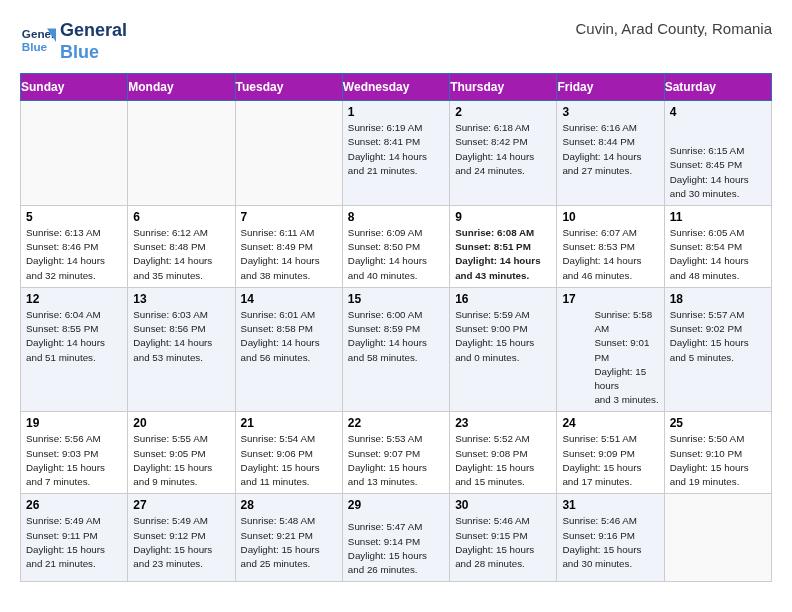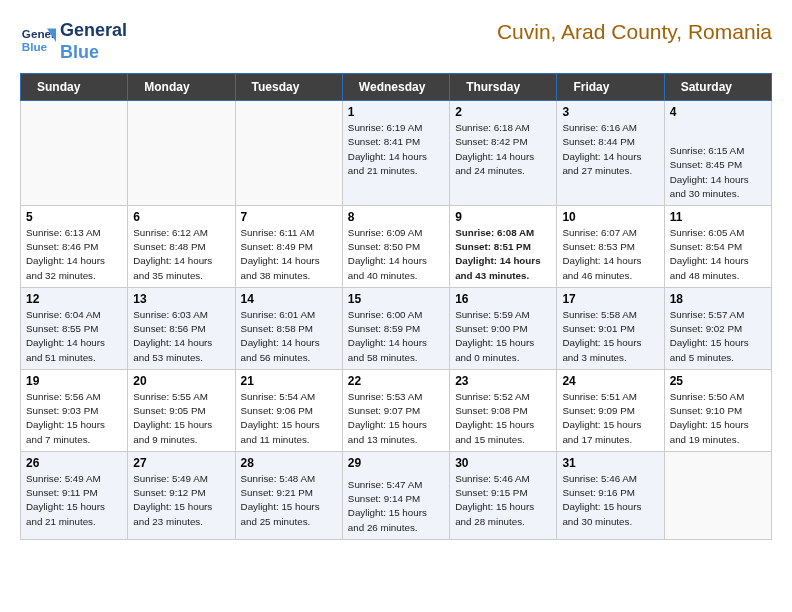--- a/index.html
+++ b/index.html
@@ -33,32 +33,32 @@
     }
     .title-block {
       text-align: right;
     }
     .month-title {
       font-size: 36px;
       font-weight: bold;
       color: #1a1a1a;
     }
     .location {
-      font-size: 21px;
-      color: #a16207;
+      font-size: 15px;
+      color: #404040;
     }
     table {
       width: 100%;
       border-collapse: collapse;
       font-size: 10.5px;
     }
     thead tr th {
-      background-color: #404040;
+      background-color: #a21caf;
       color: #fff;
-      padding: 6px 16px;
+      padding: 6px 0;
       text-align: left;
       font-size: 12px;
       font-weight: bold;
       border: 1px solid #2e6db4;
     }
     tbody tr td {
       border: 1px solid #ccc;
       vertical-align: top;
       padding: 4px 5px;
       width: calc(100% / 7);
@@ -235,21 +235,21 @@
         </td>
         <td>
           <span class="day-num">16</span>
           <div class="day-info" style="white-space: pre-line;">Sunrise: 5:59 AM
 Sunset: 9:00 PM
 Daylight: 15 hours
 and 0 minutes.</div>
         </td>
         <td>
           <span class="day-num">17</span>
-          <div class="day-info" style="white-space: pre-line;">Sunrise: 5:58 AM
+          <div class="day-info" style="white-space: pre-line; margin-left: 32px;">Sunrise: 5:58 AM
 Sunset: 9:01 PM
 Daylight: 15 hours
 and 3 minutes.</div>
         </td>
         <td>
           <span class="day-num">18</span>
           <div class="day-info" style="white-space: pre-line;">Sunrise: 5:57 AM
 Sunset: 9:02 PM
 Daylight: 15 hours
 and 5 minutes.</div>

